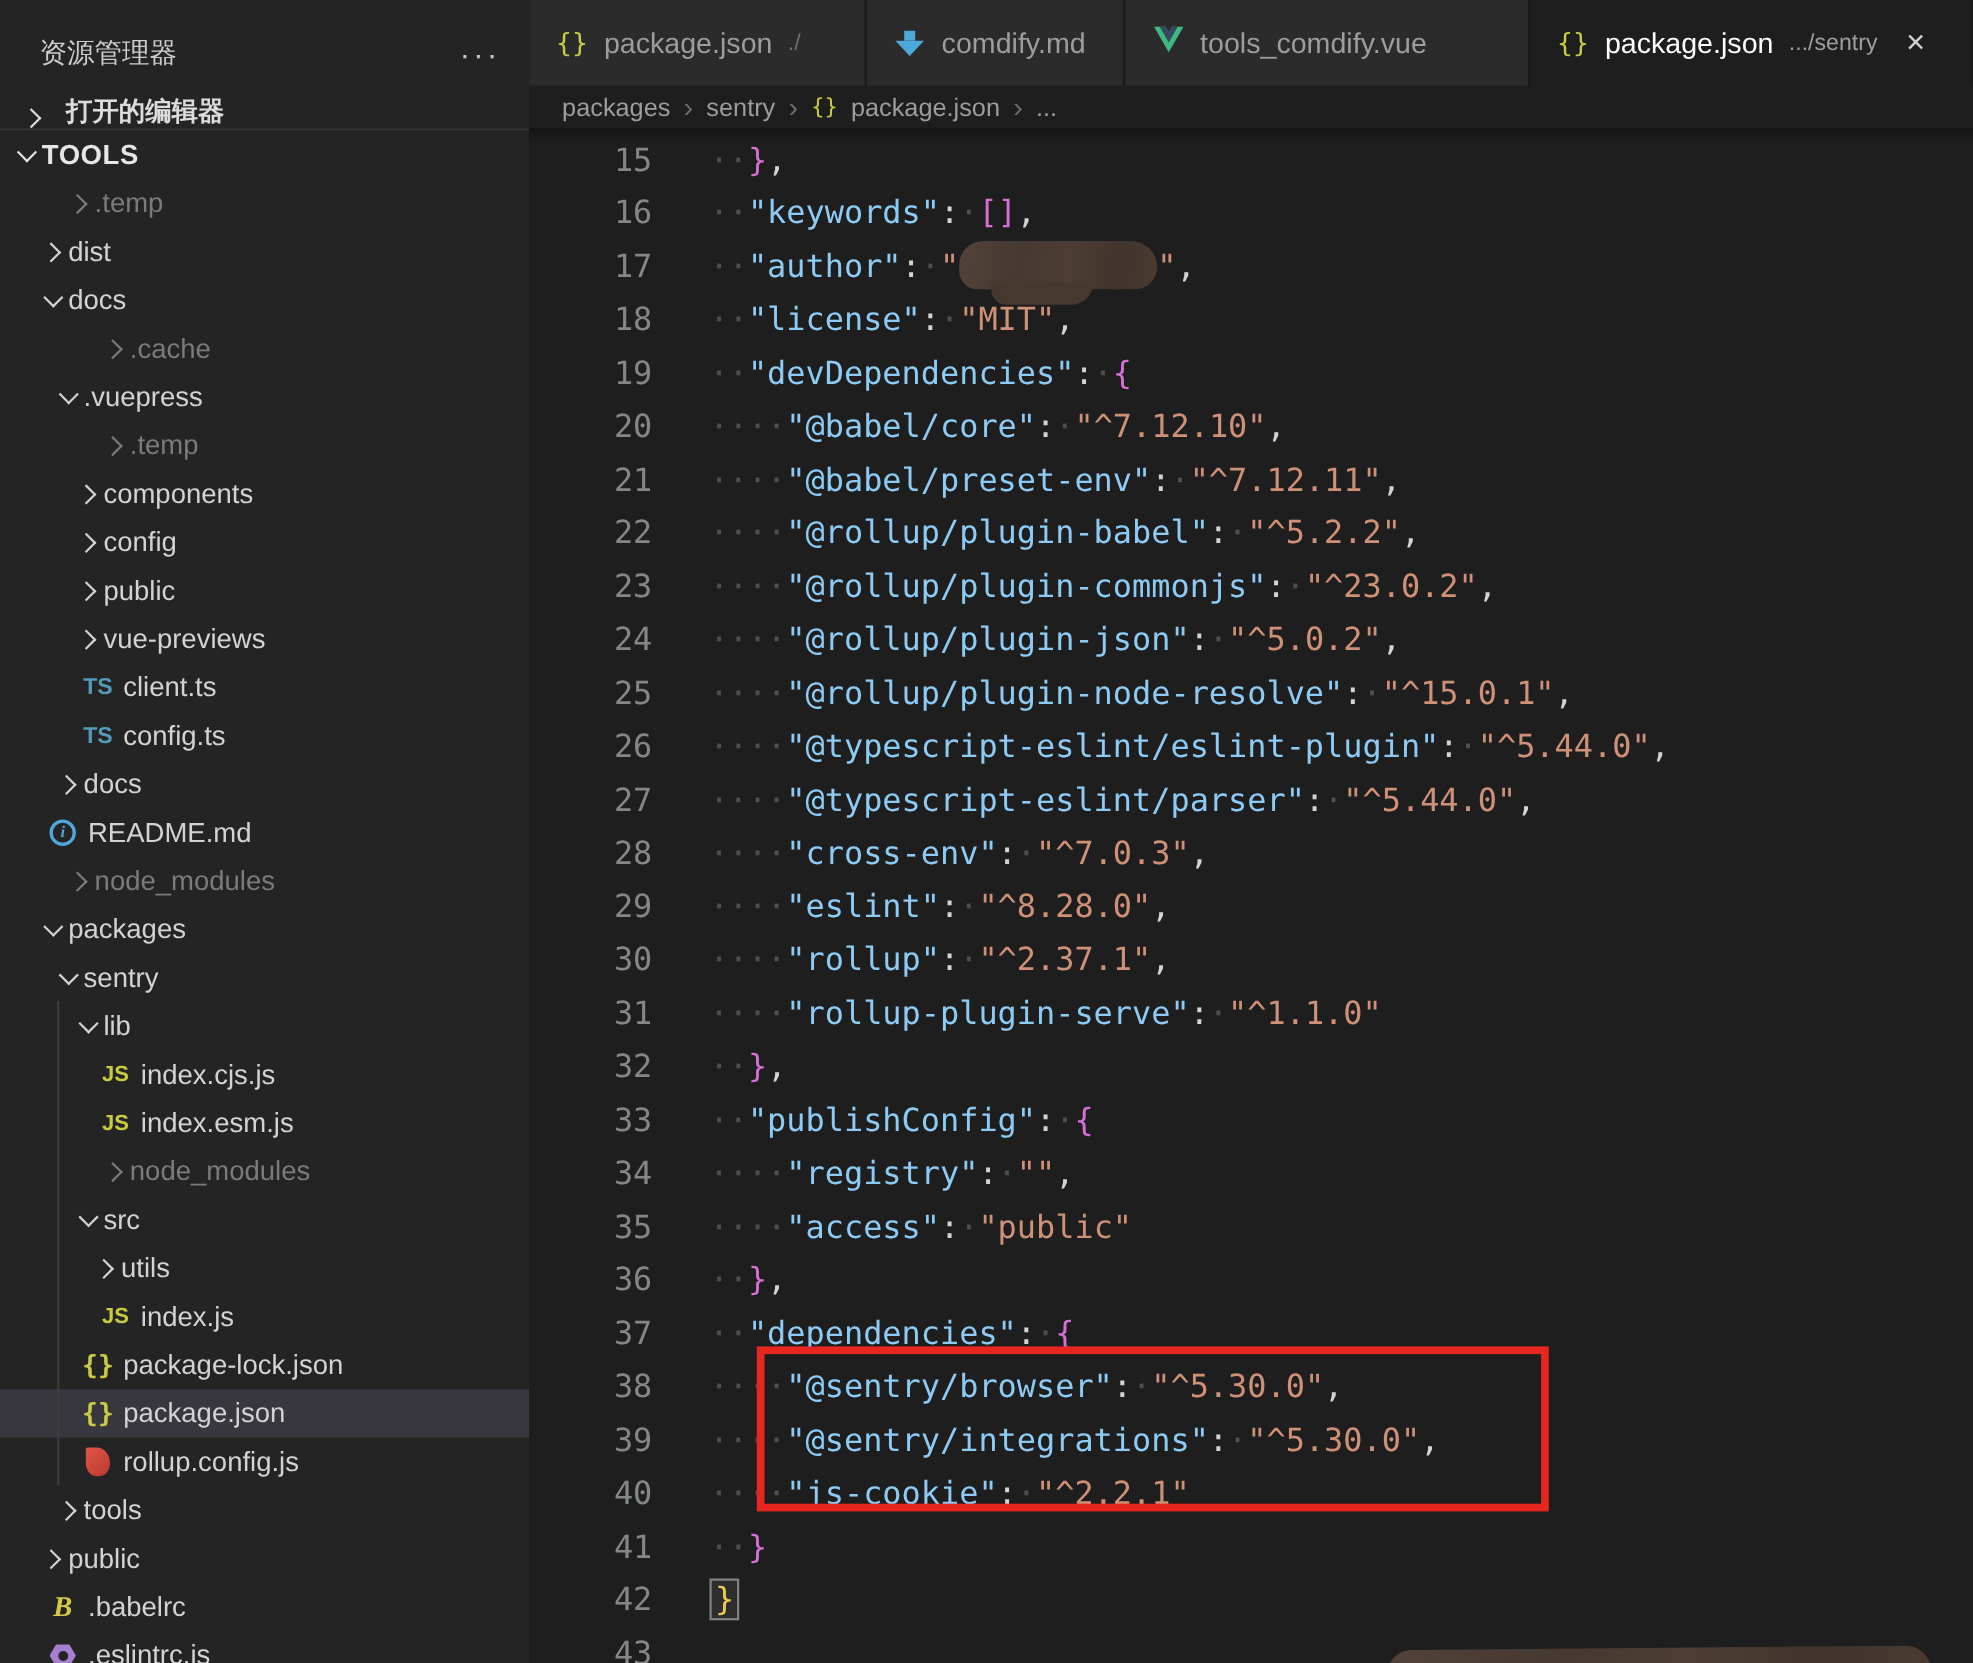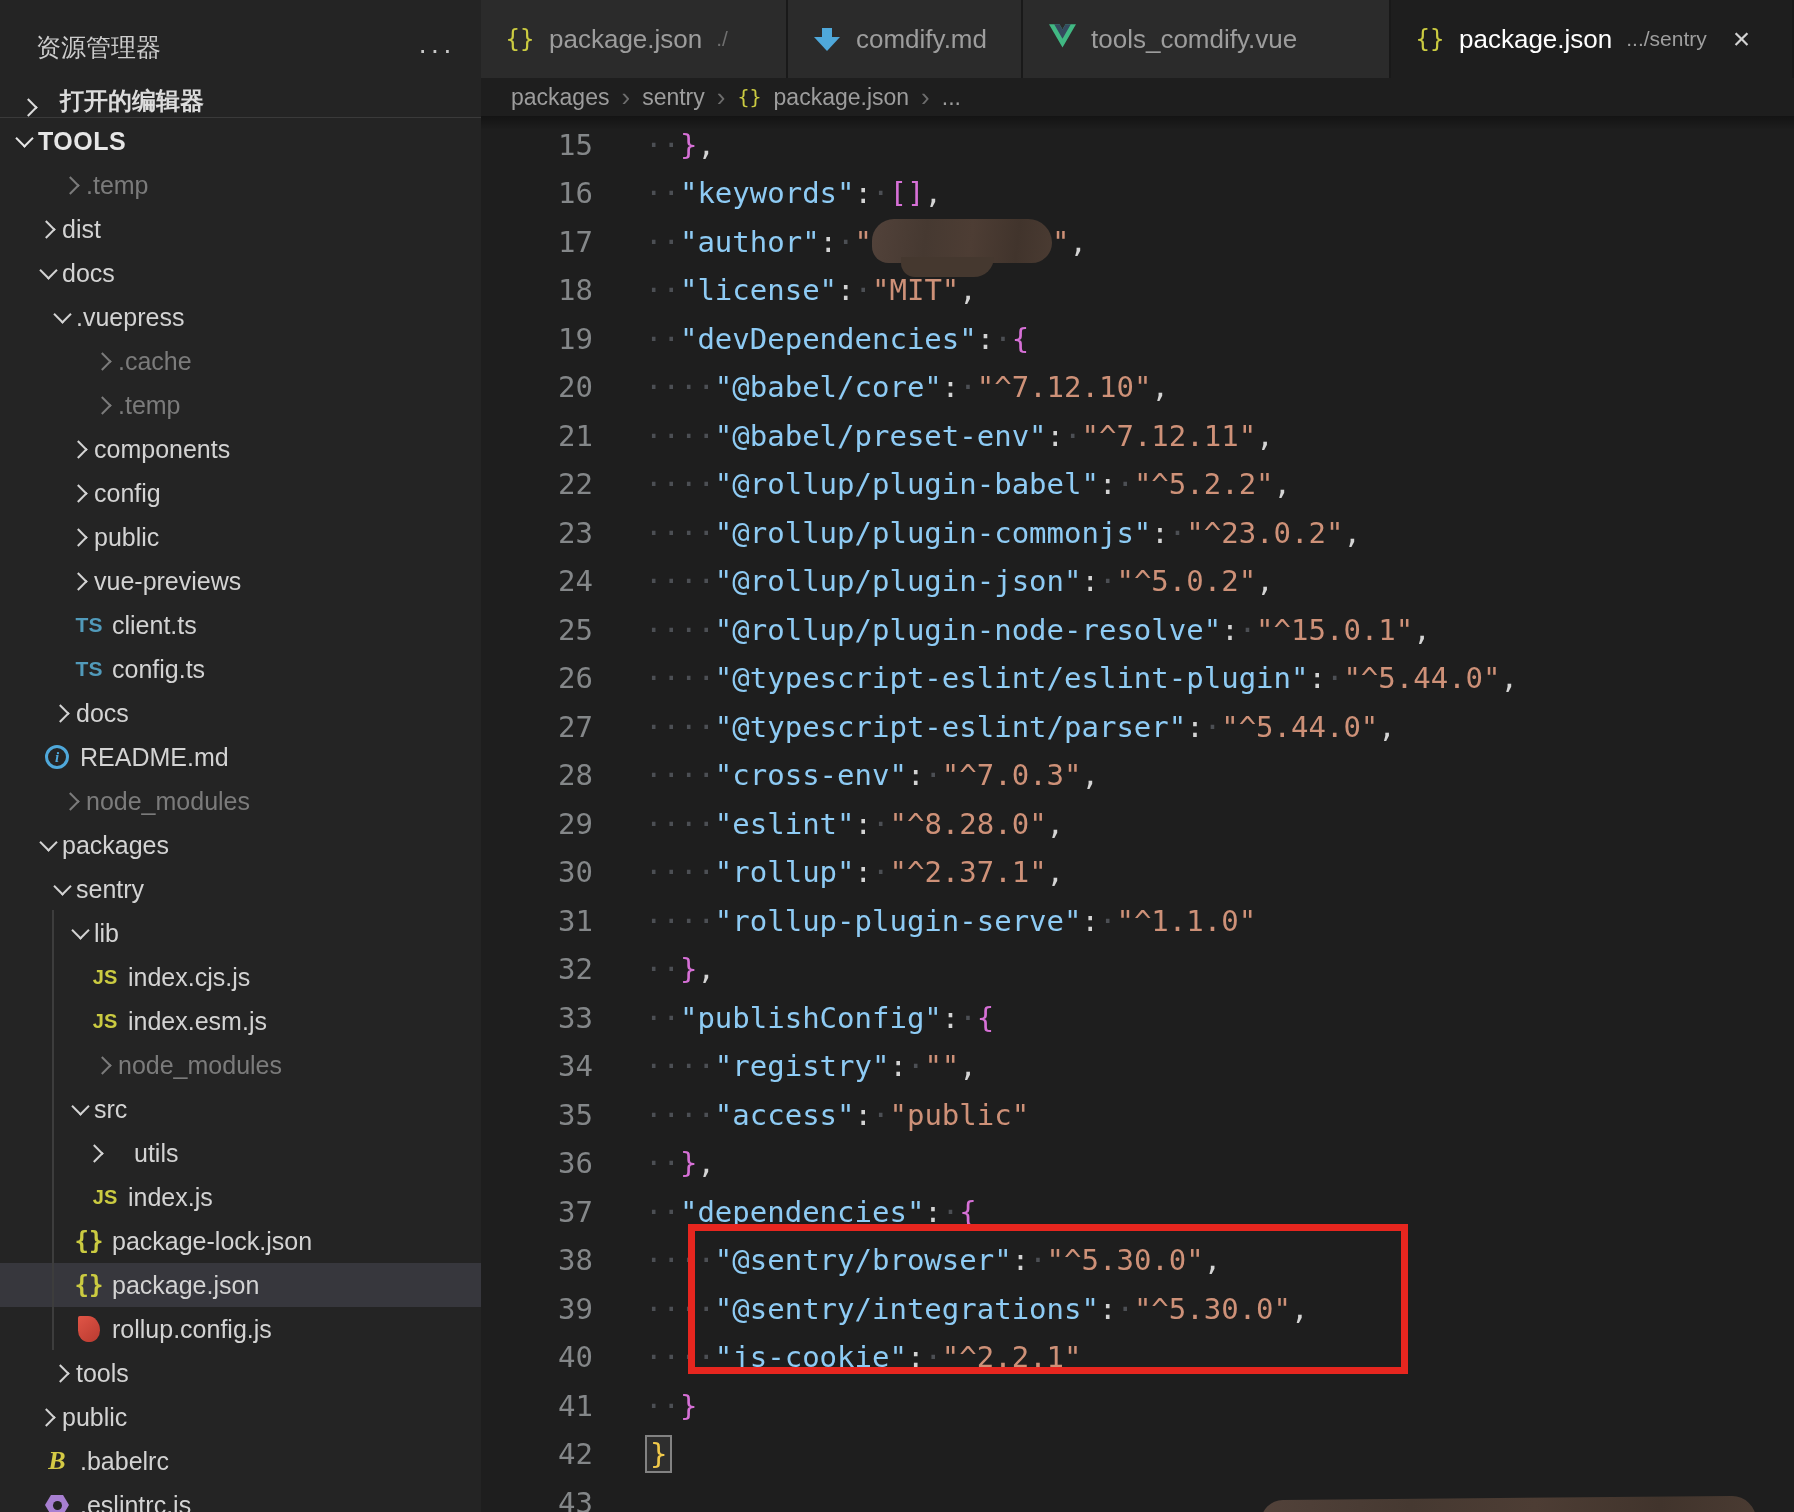--- a/index.html
+++ b/index.html
@@ -111,107 +111,107 @@
           <span>.temp</span>
         </div>
         <div class="row" style="padding-left: 34px;">
           <span class="chev"></span>
           <span>dist</span>
         </div>
         <div class="row" style="padding-left: 34px;">
           <span class="chev exp"></span>
           <span>docs</span>
         </div>
+        <div class="row dim" style="padding-left: 66px;">
+          <span class="chev"></span>
+          <span>.cache</span>
+        </div>
         <div class="row" style="padding-left: 48px;">
           <span class="chev exp"></span>
           <span>.vuepress</span>
         </div>
         <div class="row dim" style="padding-left: 66px;">
           <span class="chev"></span>
-          <span>.cache</span>
+          <span>.temp</span>
+        </div>
+        <div class="row" style="padding-left: 66px;">
+          <span class="chev"></span>
+          <span>components</span>
+        </div>
+        <div class="row" style="padding-left: 66px;">
+          <span class="chev"></span>
+          <span>config</span>
+        </div>
+        <div class="row" style="padding-left: 66px;">
+          <span class="chev"></span>
+          <span>public</span>
+        </div>
+        <div class="row" style="padding-left: 66px;">
+          <span class="chev"></span>
+          <span>vue-previews</span>
+        </div>
+        <div class="row" style="padding-left: 70px;">
+          <span class="fi">
+            <span class="ic-ts">TS</span>
+          </span>
+          <span>client.ts</span>
+        </div>
+        <div class="row" style="padding-left: 70px;">
+          <span class="fi">
+            <span class="ic-ts">TS</span>
+          </span>
+          <span>config.ts</span>
+        </div>
+        <div class="row" style="padding-left: 48px;">
+          <span class="chev"></span>
+          <span>docs</span>
+        </div>
+        <div class="row" style="padding-left: 38px;">
+          <span class="fi">
+            <span class="ic-info">i</span>
+          </span>
+          <span>README.md</span>
+        </div>
+        <div class="row dim" style="padding-left: 34px;">
+          <span class="chev"></span>
+          <span>node_modules</span>
+        </div>
+        <div class="row" style="padding-left: 34px;">
+          <span class="chev exp"></span>
+          <span>packages</span>
+        </div>
+        <div class="row" style="padding-left: 48px;">
+          <span class="chev exp"></span>
+          <span>sentry</span>
+        </div>
+        <div class="row" style="padding-left: 66px;">
+          <span class="chev exp"></span>
+          <span>lib</span>
+        </div>
+        <div class="row" style="padding-left: 86px;">
+          <span class="fi">
+            <span class="ic-js">JS</span>
+          </span>
+          <span>index.cjs.js</span>
+        </div>
+        <div class="row" style="padding-left: 86px;">
+          <span class="fi">
+            <span class="ic-js">JS</span>
+          </span>
+          <span>index.esm.js</span>
         </div>
         <div class="row dim" style="padding-left: 66px;">
           <span class="chev"></span>
-          <span>.temp</span>
-        </div>
-        <div class="row" style="padding-left: 66px;">
-          <span class="chev"></span>
-          <span>components</span>
-        </div>
-        <div class="row" style="padding-left: 66px;">
-          <span class="chev"></span>
-          <span>config</span>
-        </div>
-        <div class="row" style="padding-left: 66px;">
-          <span class="chev"></span>
-          <span>public</span>
-        </div>
-        <div class="row" style="padding-left: 66px;">
-          <span class="chev"></span>
-          <span>vue-previews</span>
-        </div>
-        <div class="row" style="padding-left: 70px;">
-          <span class="fi">
-            <span class="ic-ts">TS</span>
-          </span>
-          <span>client.ts</span>
-        </div>
-        <div class="row" style="padding-left: 70px;">
-          <span class="fi">
-            <span class="ic-ts">TS</span>
-          </span>
-          <span>config.ts</span>
-        </div>
-        <div class="row" style="padding-left: 48px;">
-          <span class="chev"></span>
-          <span>docs</span>
-        </div>
-        <div class="row" style="padding-left: 38px;">
-          <span class="fi">
-            <span class="ic-info">i</span>
-          </span>
-          <span>README.md</span>
-        </div>
-        <div class="row dim" style="padding-left: 34px;">
-          <span class="chev"></span>
           <span>node_modules</span>
         </div>
-        <div class="row" style="padding-left: 34px;">
-          <span class="chev exp"></span>
-          <span>packages</span>
-        </div>
-        <div class="row" style="padding-left: 48px;">
-          <span class="chev exp"></span>
-          <span>sentry</span>
-        </div>
-        <div class="row" style="padding-left: 66px;">
-          <span class="chev exp"></span>
-          <span>lib</span>
-        </div>
-        <div class="row" style="padding-left: 86px;">
-          <span class="fi">
-            <span class="ic-js">JS</span>
-          </span>
-          <span>index.cjs.js</span>
-        </div>
-        <div class="row" style="padding-left: 86px;">
-          <span class="fi">
-            <span class="ic-js">JS</span>
-          </span>
-          <span>index.esm.js</span>
-        </div>
-        <div class="row dim" style="padding-left: 66px;">
-          <span class="chev"></span>
-          <span>node_modules</span>
-        </div>
         <div class="row" style="padding-left: 66px;">
           <span class="chev exp"></span>
           <span>src</span>
         </div>
-        <div class="row" style="padding-left: 82px; gap: 24px;">
+        <div class="row" style="padding-left: 82px;">
           <span class="chev"></span>
           <span>utils</span>
         </div>
         <div class="row" style="padding-left: 86px;">
           <span class="fi">
             <span class="ic-js">JS</span>
           </span>
           <span>index.js</span>
         </div>
         <div class="row" style="padding-left: 70px;">

